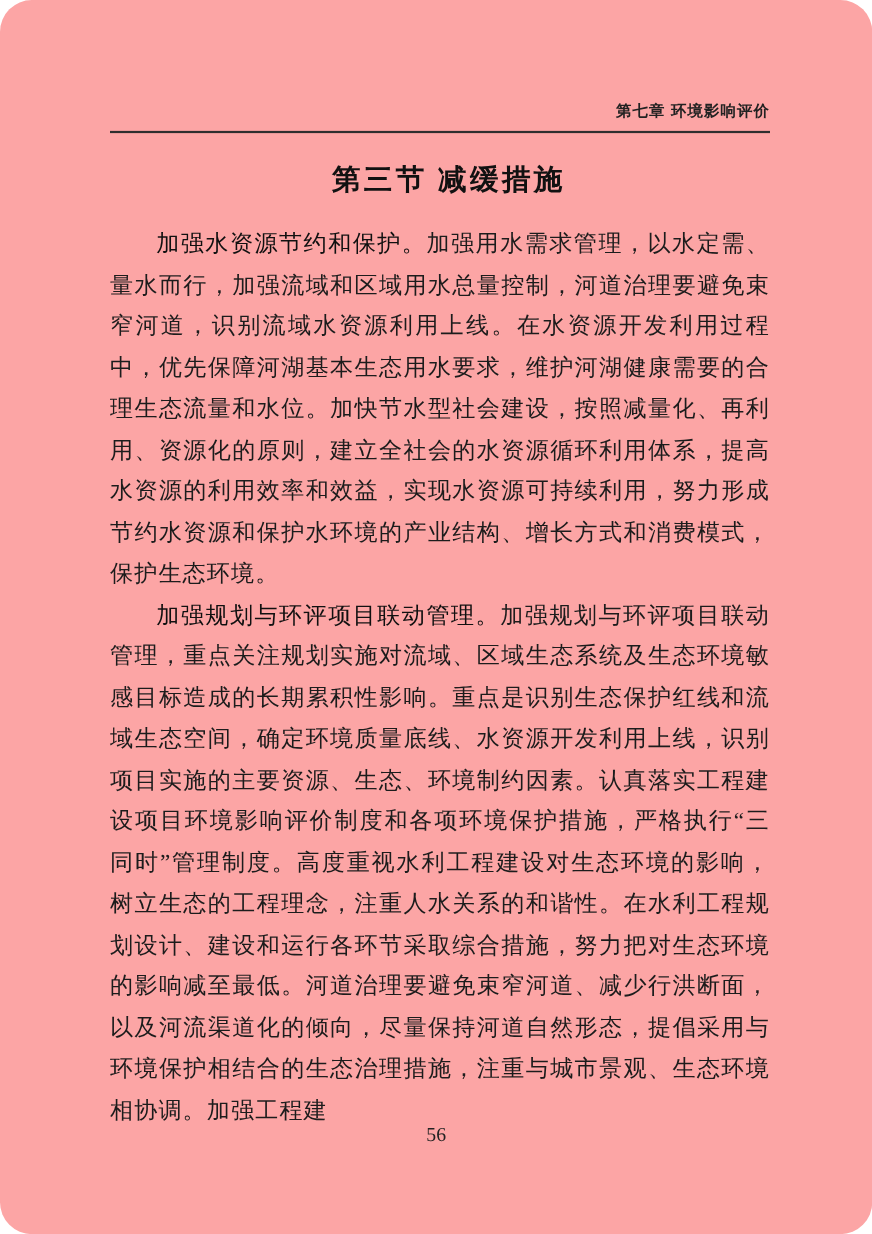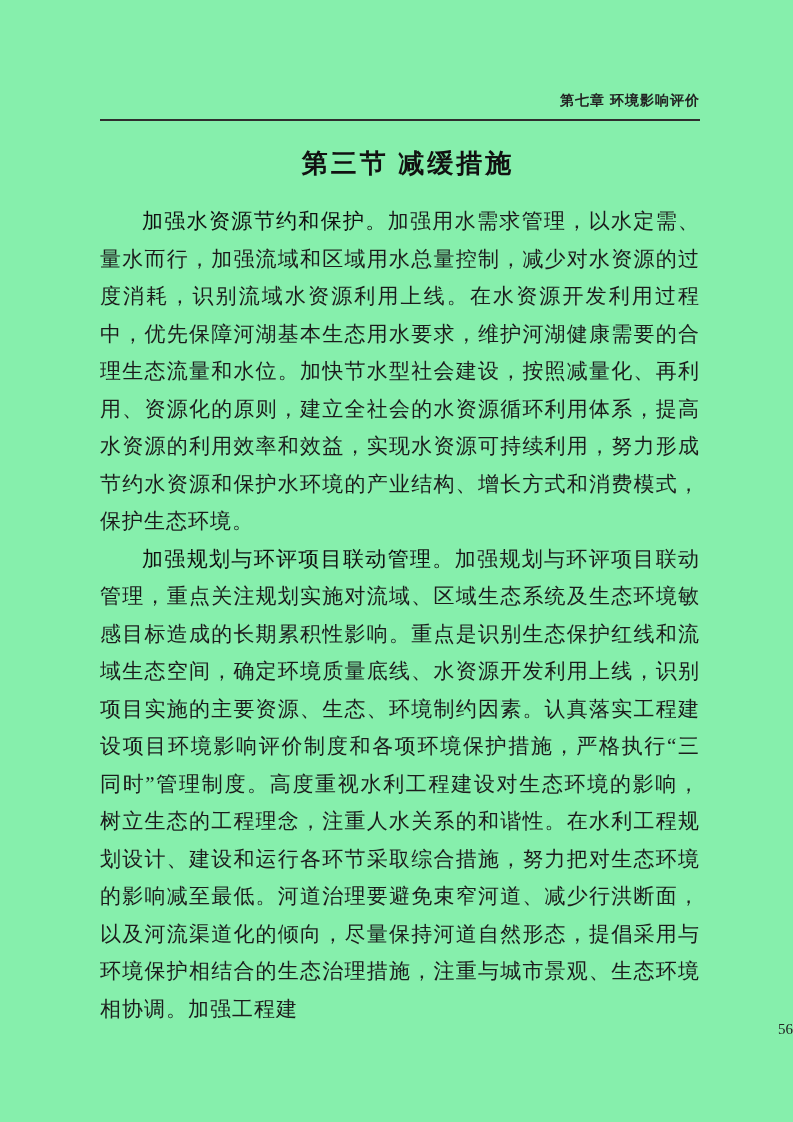--- a/index.html
+++ b/index.html
@@ -4,24 +4,25 @@
 <style>
   html, body {
     margin: 0;
     padding: 0;
     background: #ffffff;
   }
   .page {
     position: relative;
     width: 793px;
     height: 1122px;
-    background: #86efac;
+    background: #fca5a5;
     overflow: hidden;
     font-family: "Liberation Serif", serif;
     color: #1c1c1c;
+    border-radius: 29px;
   }
   .running-header {
     position: absolute;
     top: 92px;
     left: 100px;
     width: 600px;
     text-align: right;
     font-family: "Liberation Sans", sans-serif;
     font-weight: bold;
     font-size: 14px;
@@ -67,36 +68,36 @@
   }
   .para-lead {
     font-weight: normal;
     color: #101010;
   }
   .page-footer {
     position: absolute;
     top: 1021px;
     left: 0;
     width: 793px;
-    text-align: right;
-    font-size: 15px;
+    text-align: center;
+    font-size: 18px;
     color: #222222;
   }
 </style>
 </head>
 <body>
 
 <div class="page">
 
   <div class="running-header">第七章 环境影响评价</div>
 
   <div class="header-rule"></div>
 
   <h1 class="section-title">第三节 减缓措施</h1>
 
   <div class="body-block">
-    <p><span class="para-lead">加强水资源节约和保护。</span><span>加强用水需求管理，以水定需、量水而行，加强流域和区域用水总量控制，减少对水资源的过度消耗，识别流域水资源利用上线。在水资源开发利用过程中，优先保障河湖基本生态用水要求，维护河湖健康需要的合理生态流量和水位。加快节水型社会建设，按照减量化、再利用、资源化的原则，建立全社会的水资源循环利用体系，提高水资源的利用效率和效益，实现水资源可持续利用，努力形成节约水资源和保护水环境的产业结构、增长方式和消费模式，保护生态环境。</span></p>
+    <p><span class="para-lead">加强水资源节约和保护。</span><span>加强用水需求管理，以水定需、量水而行，加强流域和区域用水总量控制，河道治理要避免束窄河道，识别流域水资源利用上线。在水资源开发利用过程中，优先保障河湖基本生态用水要求，维护河湖健康需要的合理生态流量和水位。加快节水型社会建设，按照减量化、再利用、资源化的原则，建立全社会的水资源循环利用体系，提高水资源的利用效率和效益，实现水资源可持续利用，努力形成节约水资源和保护水环境的产业结构、增长方式和消费模式，保护生态环境。</span></p>
     <p><span class="para-lead">加强规划与环评项目联动管理。</span><span>加强规划与环评项目联动管理，重点关注规划实施对流域、区域生态系统及生态环境敏感目标造成的长期累积性影响。重点是识别生态保护红线和流域生态空间，确定环境质量底线、水资源开发利用上线，识别项目实施的主要资源、生态、环境制约因素。认真落实工程建设项目环境影响评价制度和各项环境保护措施，严格执行“三同时”管理制度。高度重视水利工程建设对生态环境的影响，树立生态的工程理念，注重人水关系的和谐性。在水利工程规划设计、建设和运行各环节采取综合措施，努力把对生态环境的影响减至最低。河道治理要避免束窄河道、减少行洪断面，以及河流渠道化的倾向，尽量保持河道自然形态，提倡采用与环境保护相结合的生态治理措施，注重与城市景观、生态环境相协调。加强工程建</span></p>
   </div>
 
   <div class="page-footer">56</div>
 
 </div>
 
 </body></html>

